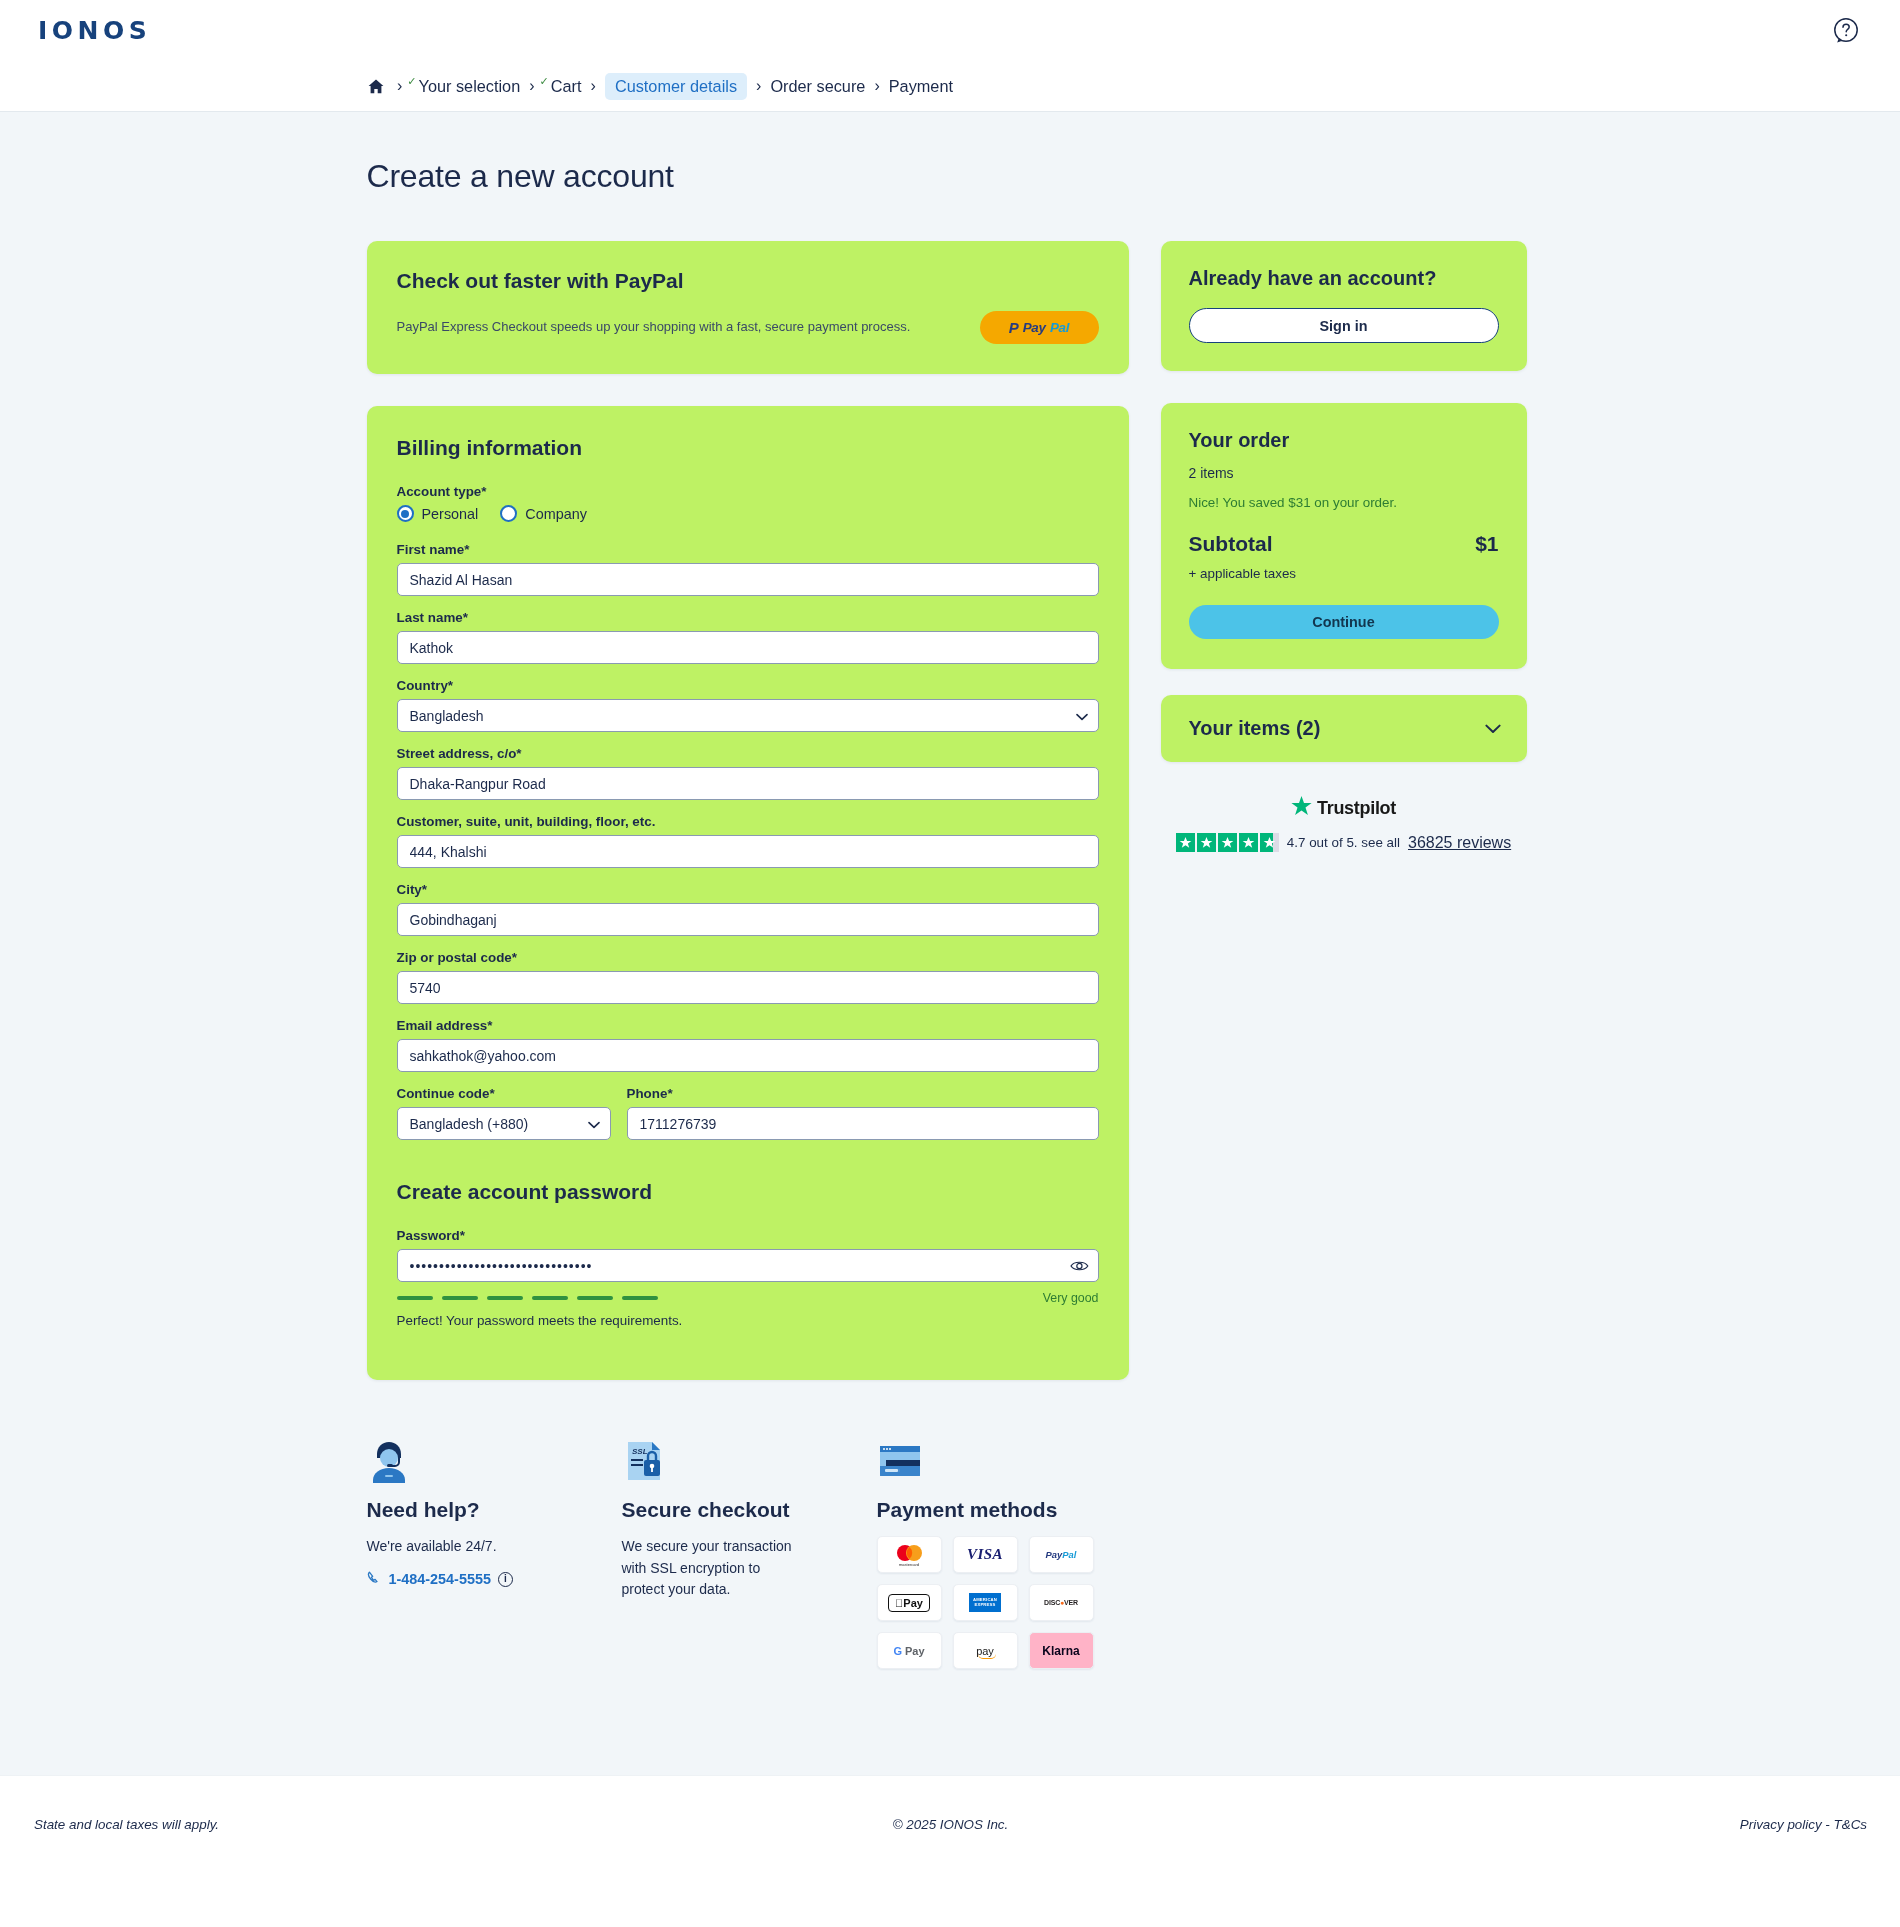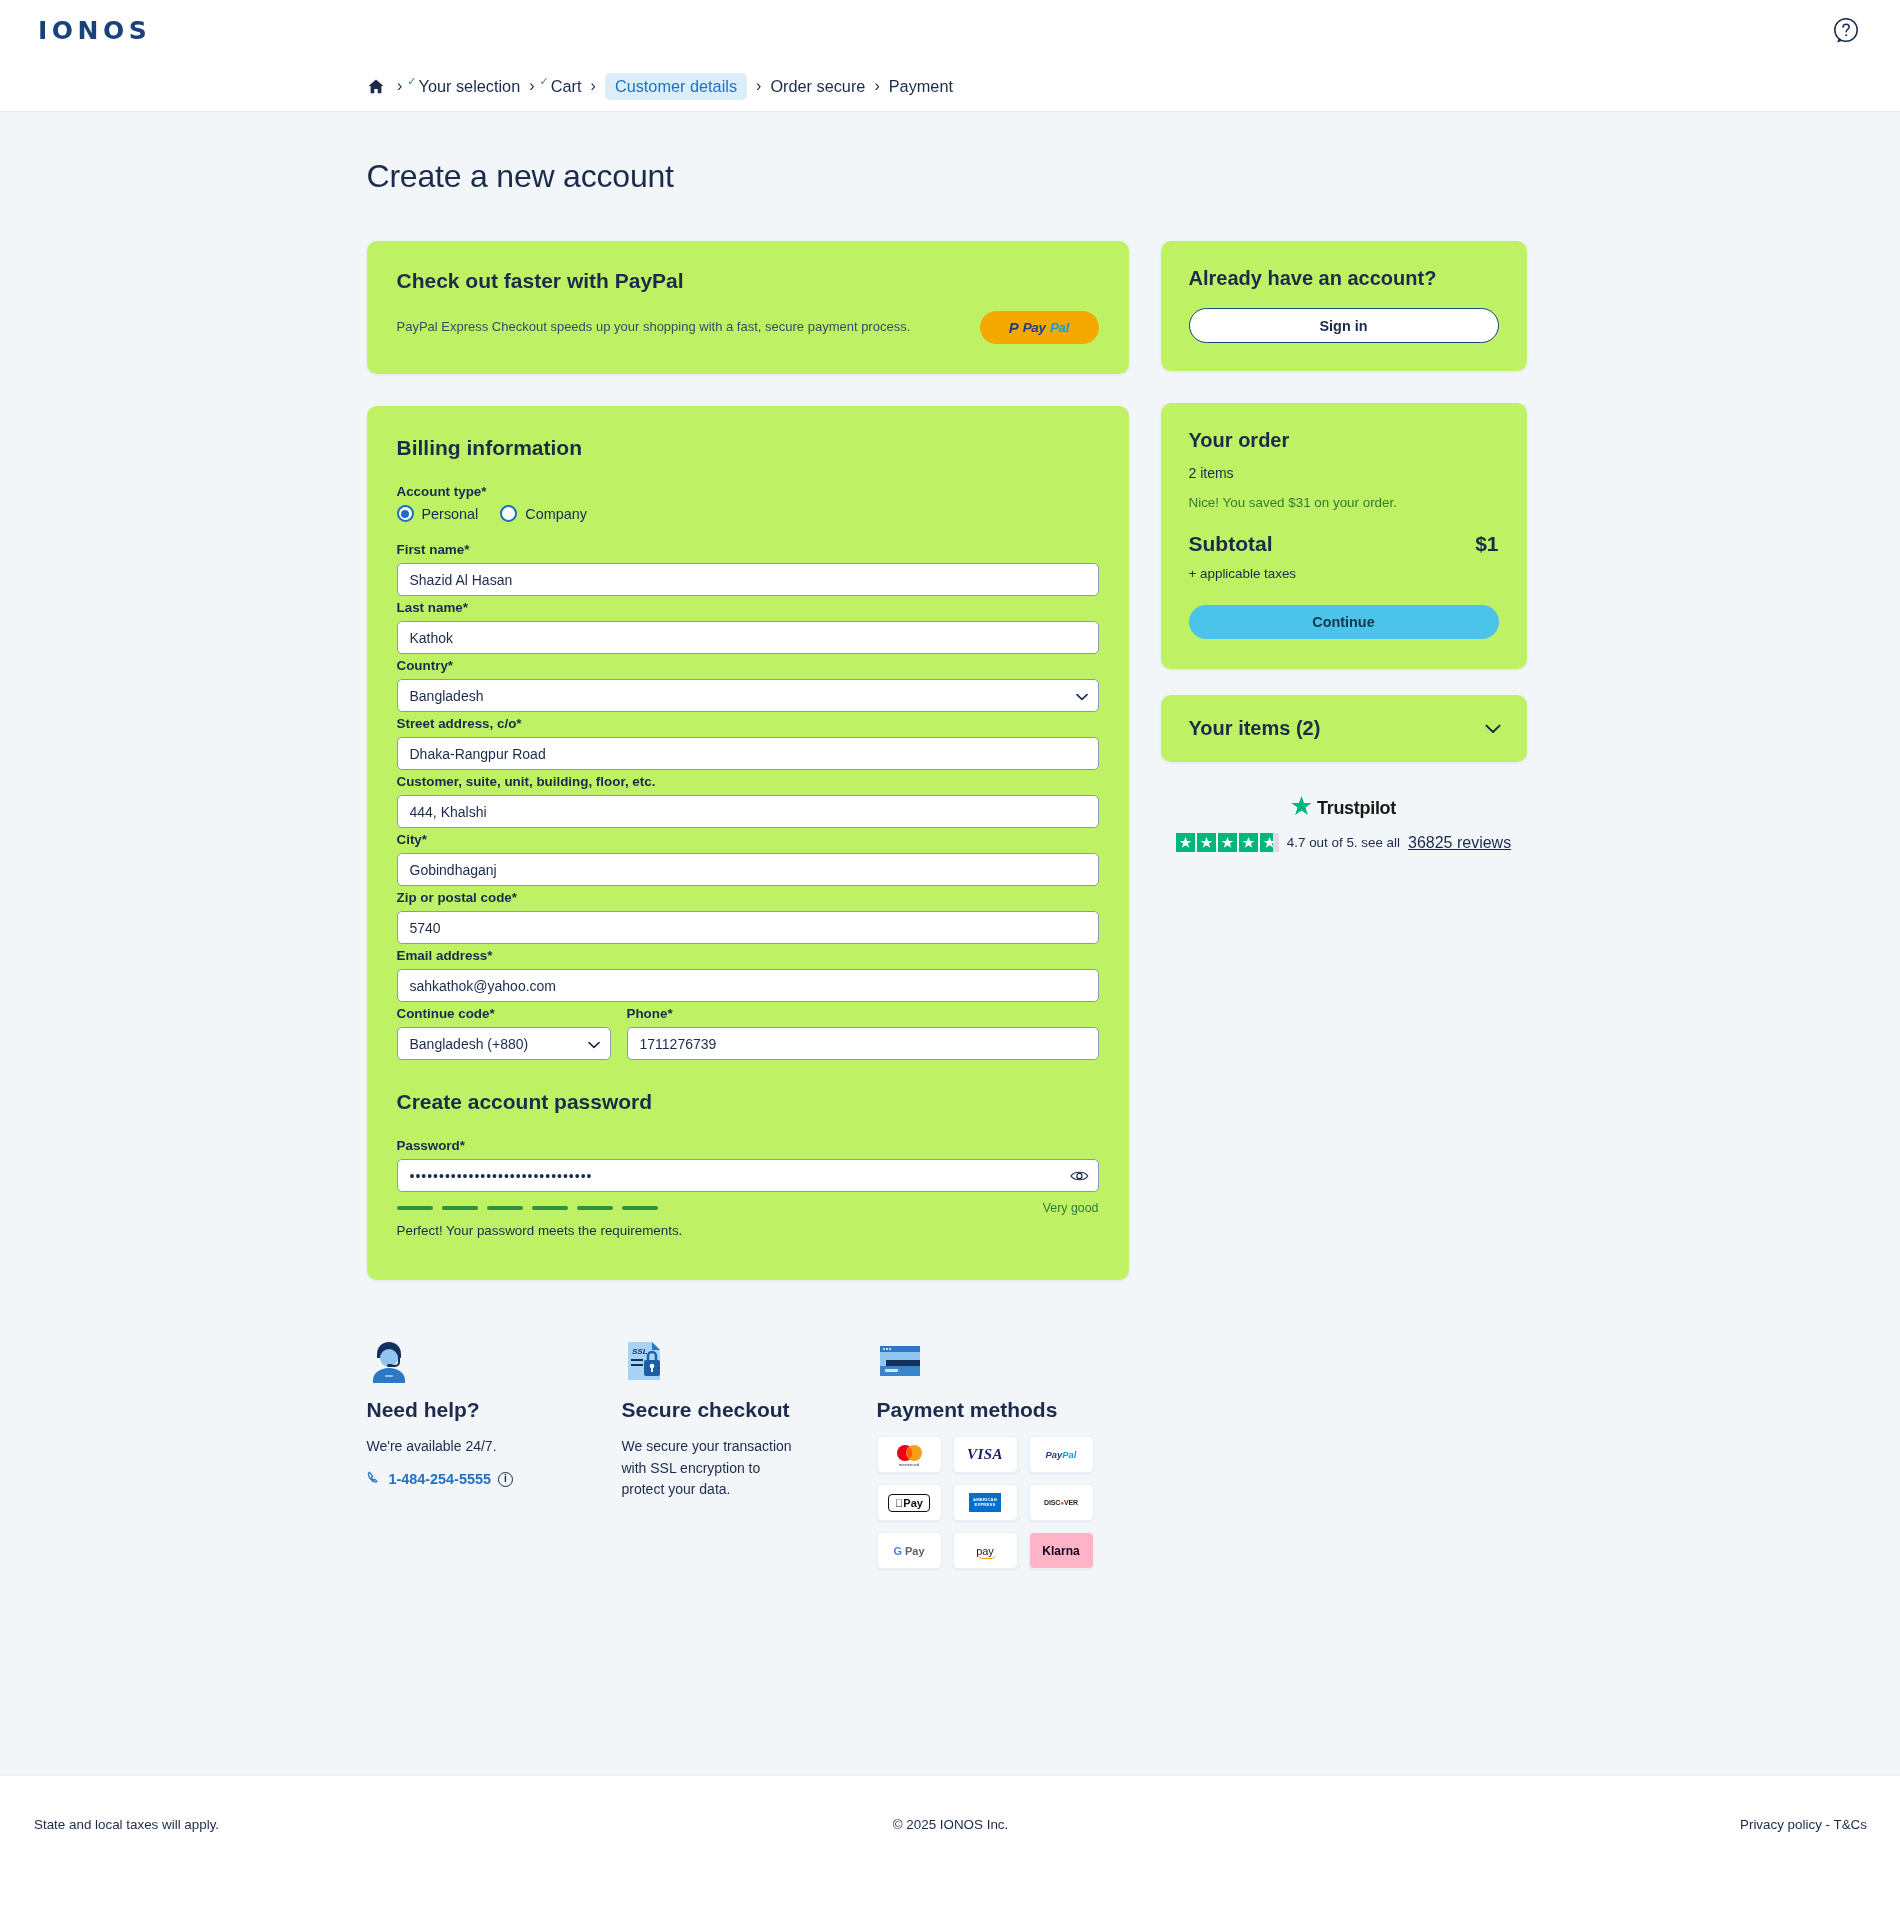--- a/index.html
+++ b/index.html
@@ -90,21 +90,21 @@
     display:flex; align-items:center; justify-content:center; gap:4px;
     cursor:pointer; flex:none;
   }
   .pp-mark { font-weight:700; font-size:15px; color:#253b80; font-style:italic; }
   .pp-word1 { font-weight:700; font-size:13.4px; color:#253b80; font-style:italic; letter-spacing:-0.2px;}
   .pp-word2 { font-weight:700; font-size:13.4px; color:#179bd7; font-style:italic; letter-spacing:-0.2px;}
 
   
   .billing-card { padding:30px 30px 38px 30px; }
   .section-title { font-size:21px; font-weight:600; color:#1c2a4b; margin-bottom:24px; }
-  .field { margin-bottom:4px; }
+  .field { margin-bottom:14px; }
   .field-label { display:block; font-size:13.4px; font-weight:700; color:#1c2a4b; margin-bottom:6px; }
   .input {
     width:100%; height:33px;
     border:1px solid #8a9ab2;
     border-radius:5px;
     padding:0 12px;
     font-size:14px;
     font-family:"Liberation Sans", sans-serif;
     color:#1c2a4b;
     background:#fff;
@@ -221,20 +221,21 @@
   }
 
   
   .bottom-bar {
     background:#fff;
     height:97px;
     display:flex; align-items:center;
     padding:0 34px;
     position:relative;
     border-top:1px solid #eef2f5;
+    font-style:italic;
   }
   .bb-left { font-size:13.4px; color:#1c2a4b; }
   .bb-center { position:absolute; left:50%; transform:translateX(-50%); font-size:13.4px; color:#1c2a4b; }
   .bb-right { margin-left:auto; font-size:13.4px; color:#1c2a4b; }
 </style>
 </head>
 <body>
 
 <div class="page">
 

